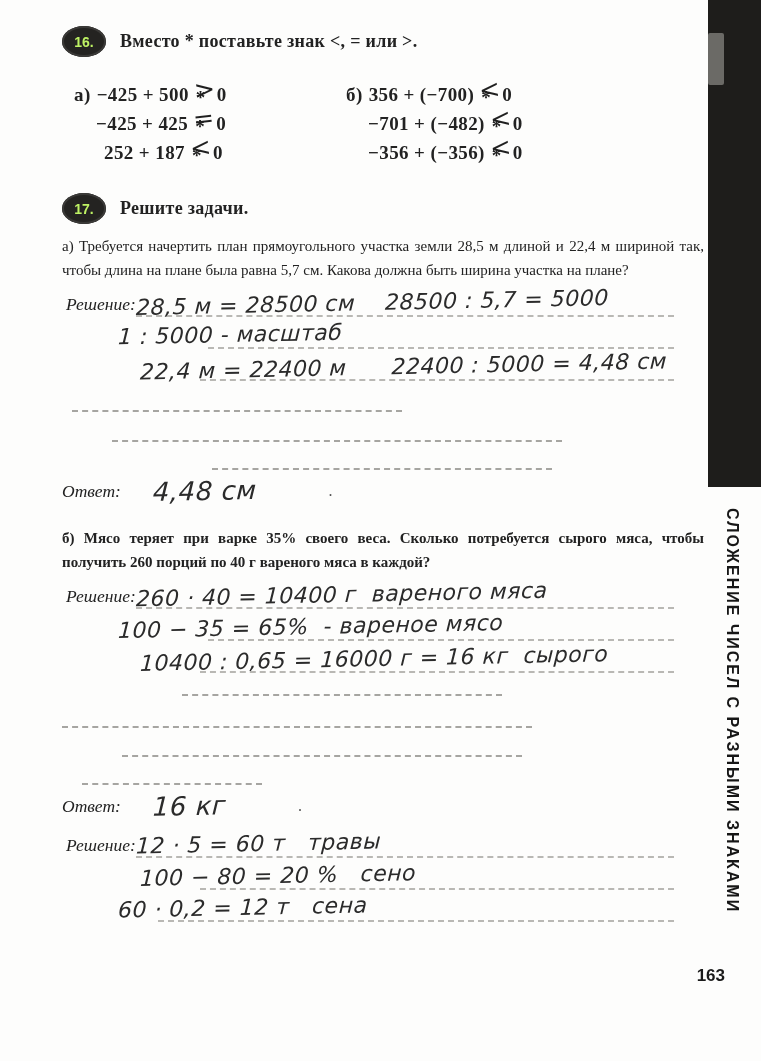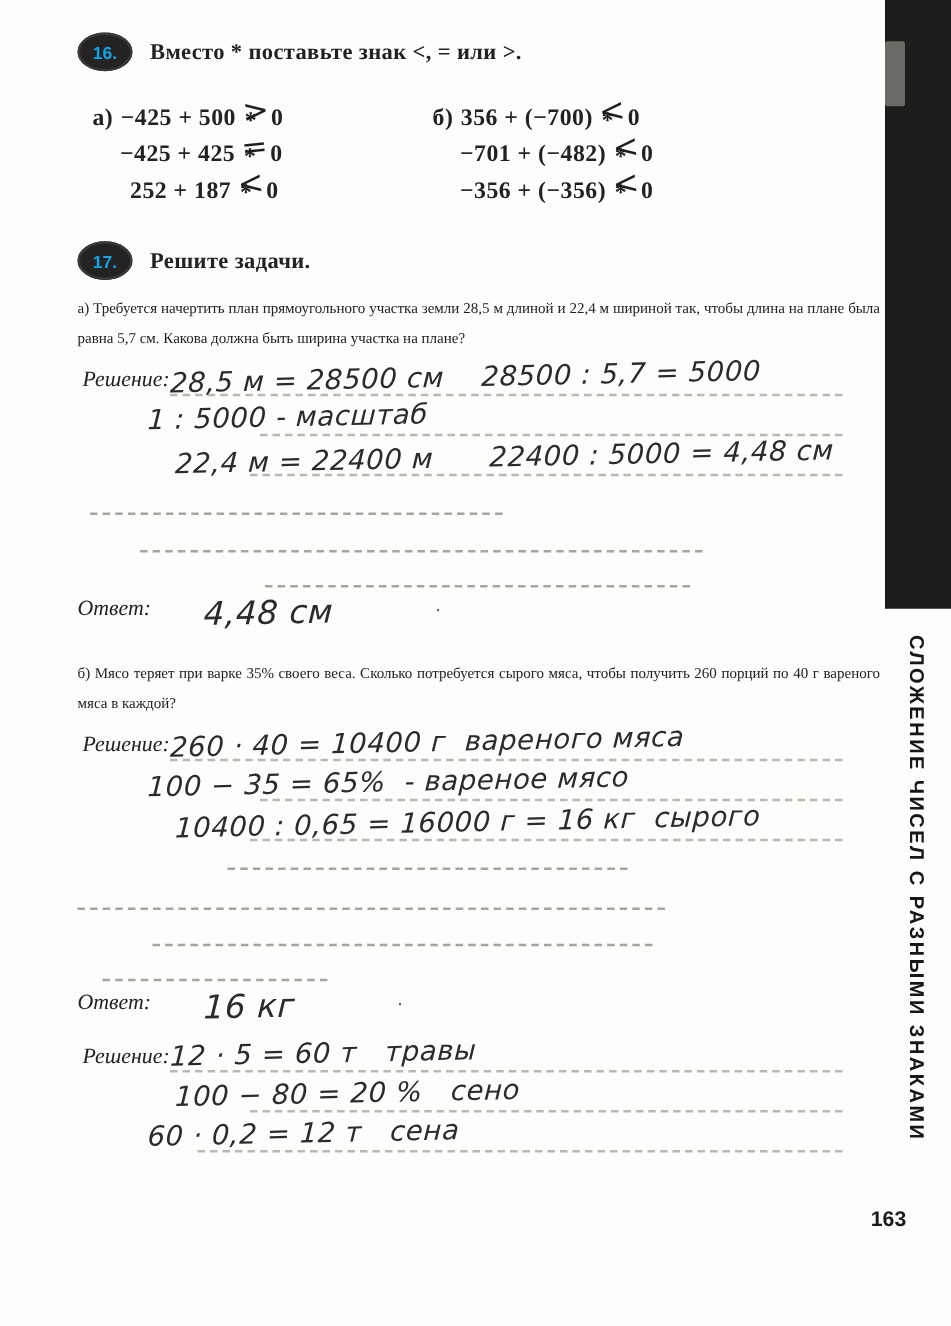--- a/index.html
+++ b/index.html
@@ -19,57 +19,57 @@
   }
   .page-number{
     position:absolute;top:966px;right:36px;
     font-family:"Liberation Sans", sans-serif;font-weight:bold;font-size:17px;color:#1a1a1a;
   }
   
   .content{position:absolute;left:0;top:0;width:710px;padding:26px 6px 0 62px;box-sizing:border-box;}
   .prob-header{display:flex;align-items:center;gap:14px;margin-bottom:10px;}
   .badge{
     flex:0 0 auto;width:44px;height:31px;border-radius:50%;
-    background:#242321;color:#0ea5e9;display:flex;align-items:center;justify-content:center;
+    background:#242321;color:#bef264;display:flex;align-items:center;justify-content:center;
     font-family:"Liberation Sans", sans-serif;font-weight:bold;font-size:14px;
     box-shadow:0 0 0 2px #3a3937 inset;
   }
   .prob-title{font-size:18px;font-weight:600;letter-spacing:.3px;text-align:right;}
   
   .expr-grid{display:grid;grid-template-columns:272px 1fr;margin:4px 0 26px 12px;}
   .expr-col{display:flex;flex-direction:column;margin-top:13px;}
   .expr-row{font-size:19px;font-weight:600;letter-spacing:.4px;line-height:29px;white-space:nowrap;}
   .expr-row.r2{padding-left:22px;}
   .expr-row.r3{padding-left:30px;}
   .expr-label{margin-right:6px;}
   .sign-stack{position:relative;display:inline-block;width:20px;height:22px;margin:0 1px 0 7px;vertical-align:-2px;}
   .star{position:absolute;left:0;top:2px;font-size:19px;font-weight:600;}
   .hw-sign{
     position:absolute;left:-2px;top:-6px;font-size:25px;font-weight:500;
     font-family:"DejaVu Sans", sans-serif;font-style:italic;color:#1f1f1f;
     transform:rotate(-6deg);
   }
   
-  .statement{font-size:12px;line-height:24px;text-align:justify;margin:0 0 8px 0;max-width:648px;}
+  .statement{font-size:15px;line-height:24px;text-align:justify;margin:0 0 8px 0;max-width:648px;}
   .solution{margin-left:4px;}
   .sol-line{position:relative;min-height:30px;margin-bottom:2px;}
   .rule{position:absolute;left:70px;right:30px;bottom:3px;border-bottom:2px dashed #b9b8b4;}
   .sol-label,.ans-label{font-size:17.5px;position:relative;z-index:1;margin-right:0;font-style:italic;}
   .hw{
     position:relative;z-index:1;display:inline-block;
     font-family:"DejaVu Sans", sans-serif;font-style:italic;font-size:22px;color:#2b2b2b;
     transform:rotate(-1.2deg) skewX(-4deg);white-space:pre-wrap;letter-spacing:.5px;
   }
   .sol-line .hw{font-size:22px;}
   .l2{margin-left:52px;}
   .l3{margin-left:74px;}
   
   .blank-line{height:0;border-bottom:2px dashed #a6a5a1;}
   
-  .answer-row{display:flex;align-items:flex-start;gap:42px;margin:6px 0 10px 0;}
+  .answer-row{display:flex;align-items:center;gap:32px;margin:6px 0 10px 0;}
   .answer-row .hw{font-size:26px;}
   .ans-period{font-size:16px;color:#555;margin-left:40px;}
 </style>
 </head>
 <body>
 
 <div class="page">
 
   <div class="edge-strip"></div>
   <div class="edge-notch"></div>
@@ -133,21 +133,21 @@
     <div class="blank-line" style="width:330px;margin:26px 0 0 10px;"></div>
     <div class="blank-line" style="width:450px;margin:28px 0 0 50px;"></div>
     <div class="blank-line" style="width:340px;margin:26px 0 0 150px;"></div>
 
     <div class="answer-row">
       <span class="ans-label">Ответ:</span>
       <span class="hw">4,48 см</span>
       <span class="ans-period">.</span>
     </div>
 
-    <p class="statement" style="margin-top:20px;">б) Мясо теряет при варке 35% своего веса. Сколько потребуется сырого мяса, чтобы получить 260 порций по 40 г вареного мяса в каждой?</p>
+    <p class="statement" style="margin-top:20px;font-weight:bold;">б) Мясо теряет при варке 35% своего веса. Сколько потребуется сырого мяса, чтобы получить 260 порций по 40 г вареного мяса в каждой?</p>
 
     <div class="solution">
       <div class="sol-line">
         <div class="rule"></div>
         <span class="sol-label">Решение:</span><span class="hw">260 · 40 = 10400 г  вареного мяса</span>
       </div>
       <div class="sol-line l2">
         <div class="rule" style="left:90px;"></div>
         <span class="hw">100 − 35 = 65%  - вареное мясо</span>
       </div>

